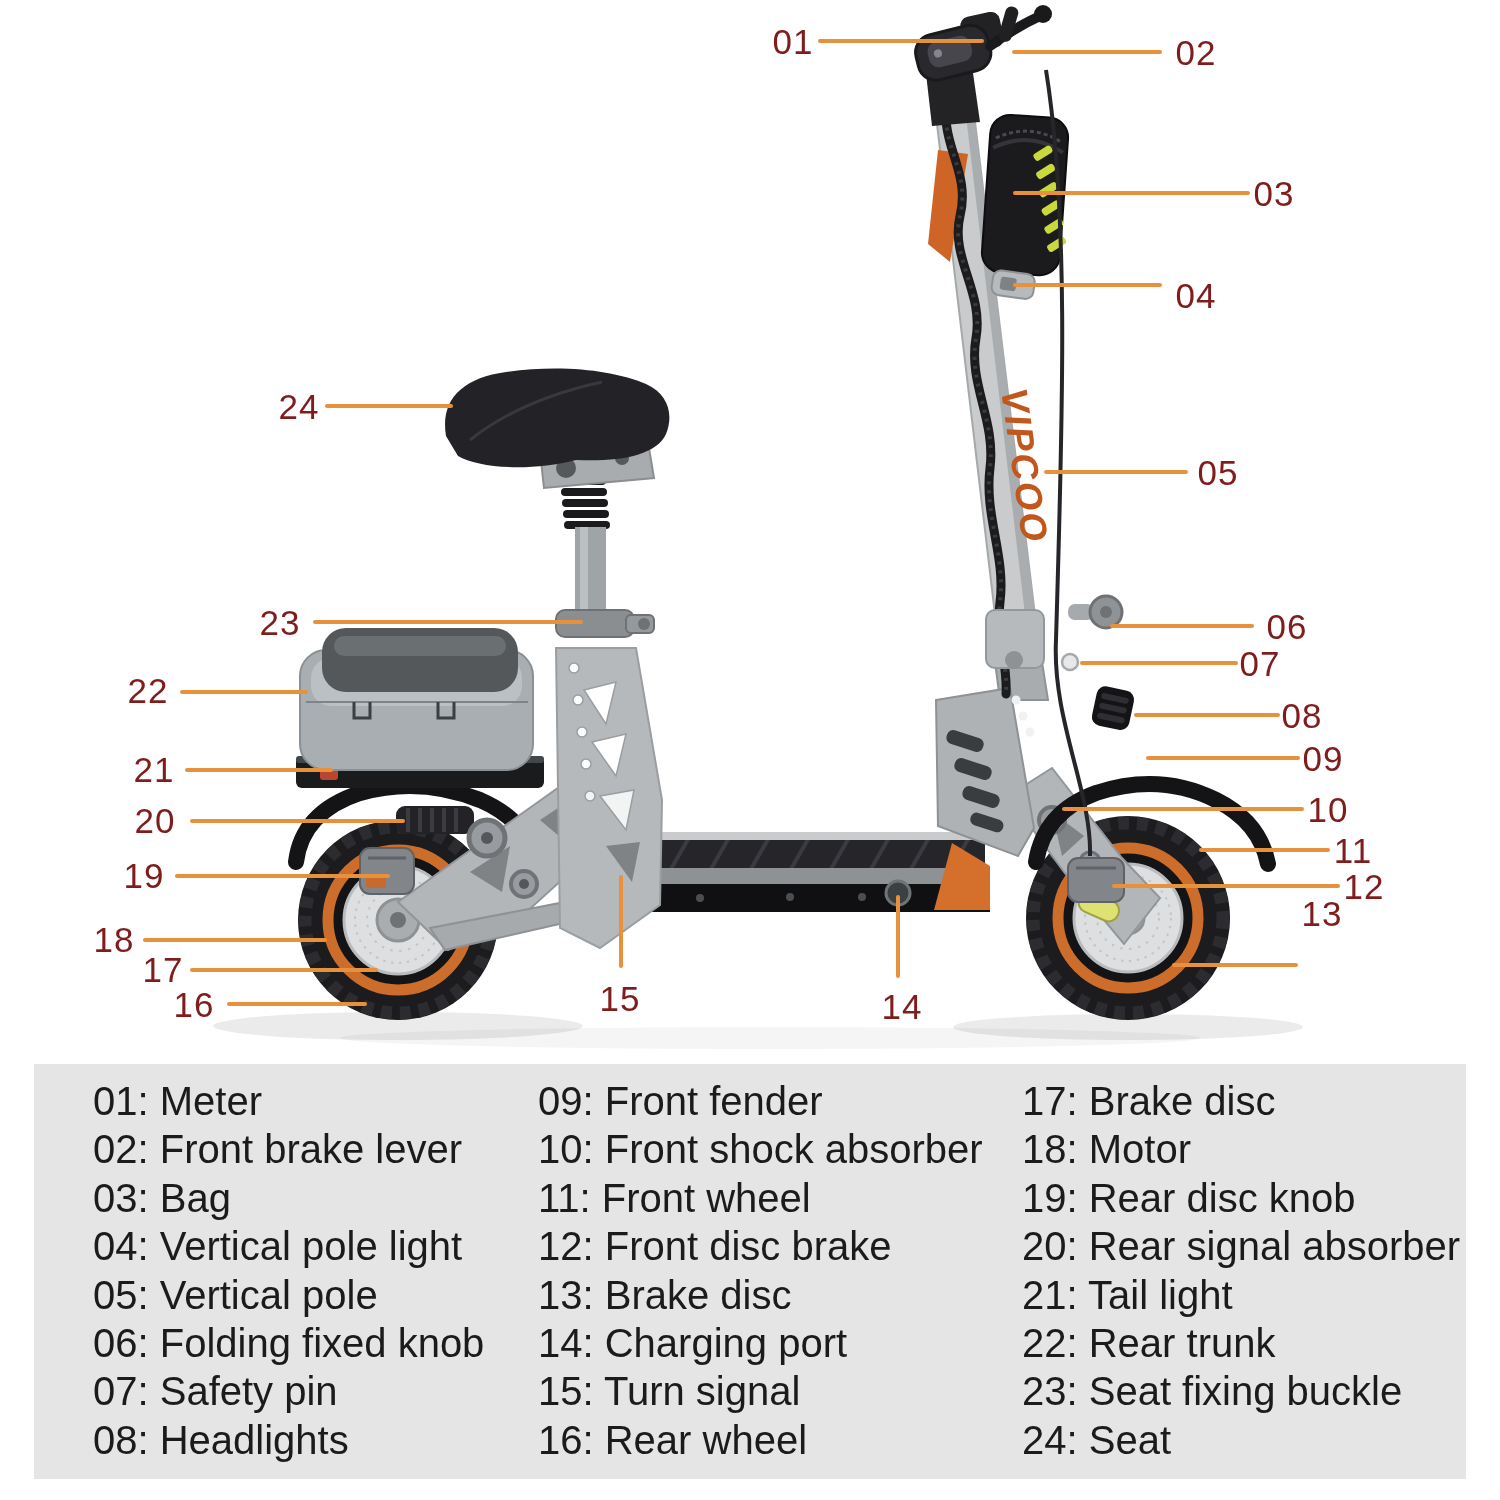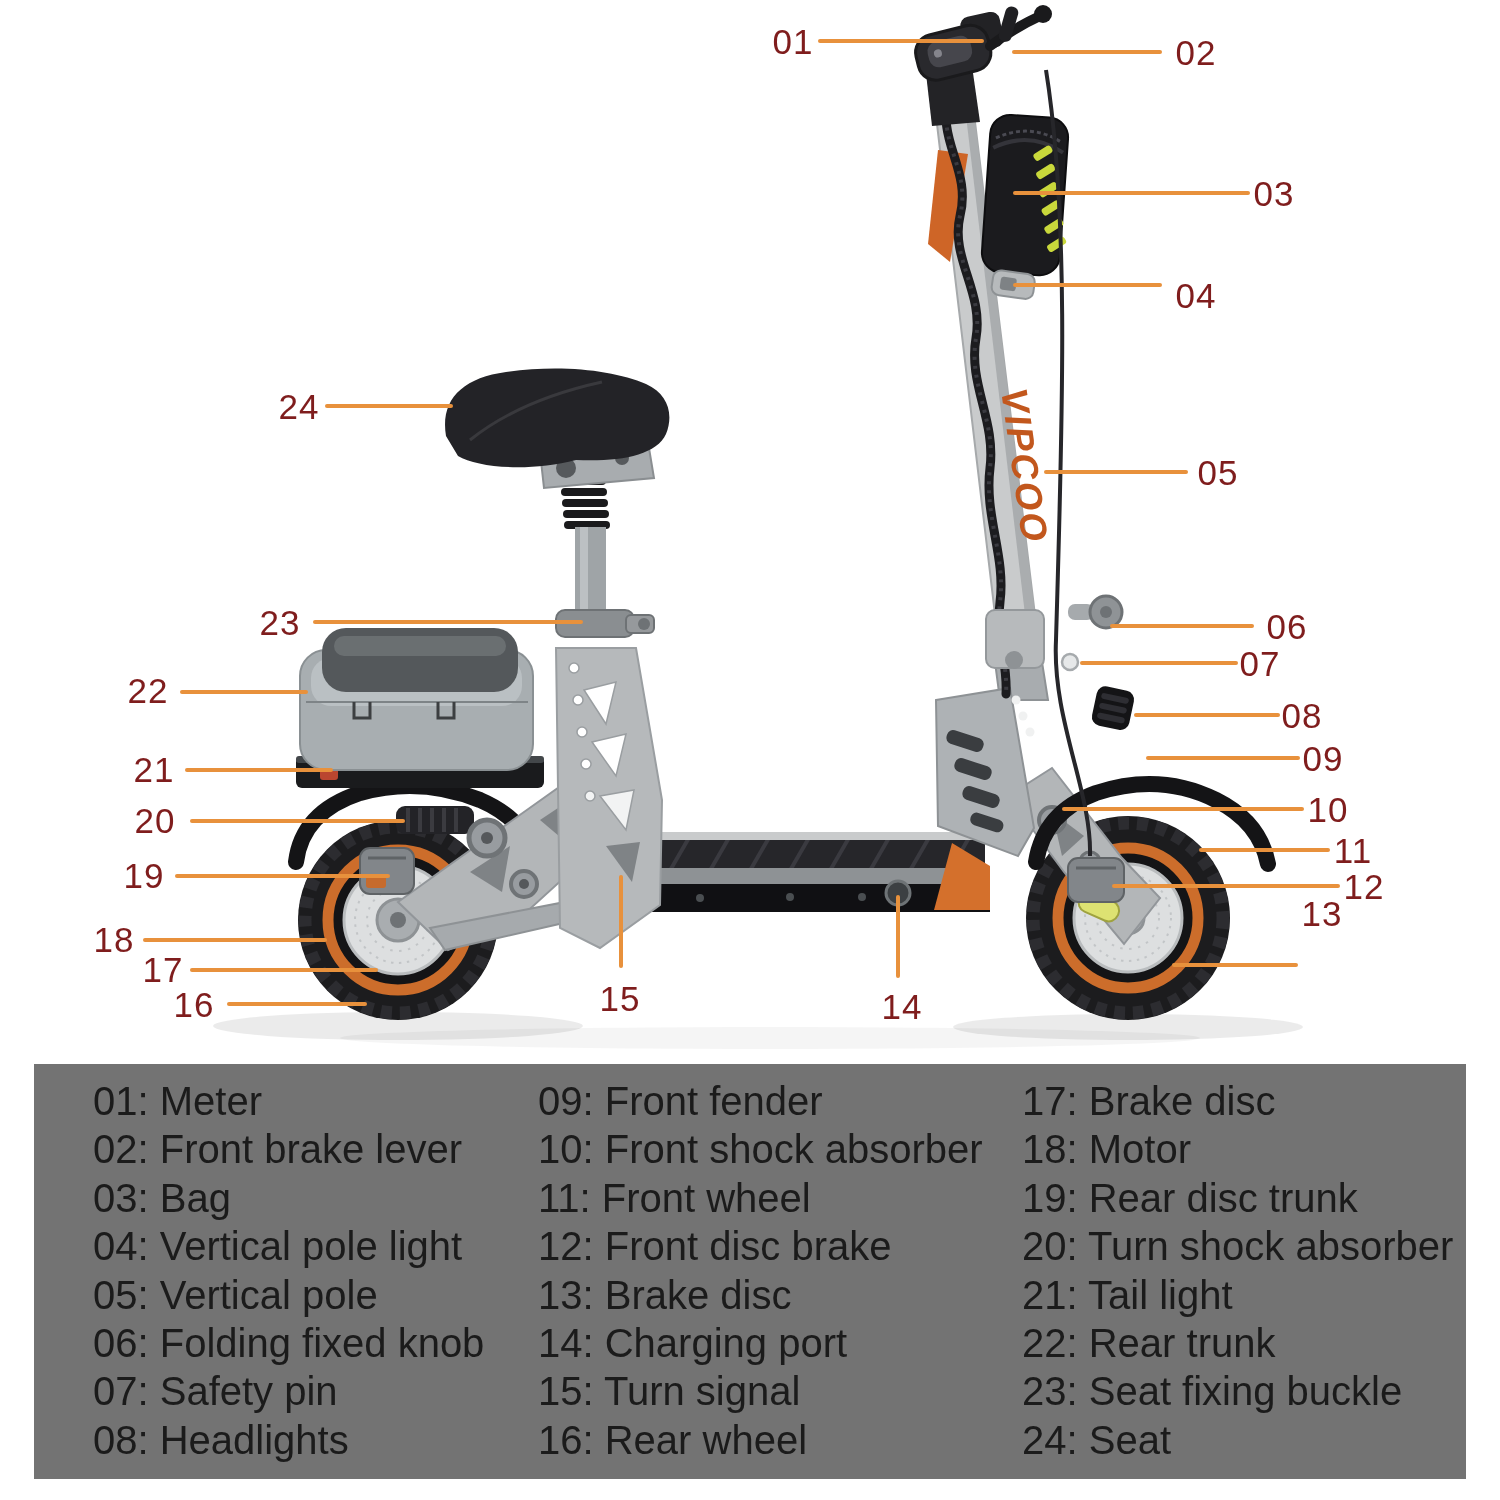--- a/index.html
+++ b/index.html
@@ -8,21 +8,21 @@
     font-family:"Liberation Sans",sans-serif;overflow:hidden;
   }
   .art{position:absolute;left:0;top:0;}
   .leader{position:absolute;background:#E8913C;border-radius:3px;}
   .callout-num{
     position:absolute;font-size:35px;line-height:35px;color:#7f1d1d;
     transform:translate(-50%,-50%);letter-spacing:1px;white-space:nowrap;
   }
   .legend{
     position:absolute;left:34px;top:1064px;width:1432px;height:415px;
-    background:#737373;box-sizing:border-box;
+    background:#e5e5e5;box-sizing:border-box;
   }
   .legend-col{position:absolute;top:13px;}
   .legend-col:nth-child(1){left:59px;}
   .legend-col:nth-child(2){left:504px;}
   .legend-col:nth-child(3){left:988px;}
   .legend-item{
     font-size:40px;line-height:48.4px;color:#1B1B1B;white-space:nowrap;
   }
 </style>
 </head>
@@ -332,22 +332,22 @@
         <div class="legend-item">11: Front wheel</div>
         <div class="legend-item">12: Front disc brake</div>
         <div class="legend-item">13: Brake disc</div>
         <div class="legend-item">14: Charging port</div>
         <div class="legend-item">15: Turn signal</div>
         <div class="legend-item">16: Rear wheel</div>
       </div>
       <div class="legend-col">
         <div class="legend-item">17: Brake disc</div>
         <div class="legend-item">18: Motor</div>
-        <div class="legend-item">19: Rear disc trunk</div>
-        <div class="legend-item">20: Turn shock absorber</div>
+        <div class="legend-item">19: Rear disc knob</div>
+        <div class="legend-item">20: Rear signal absorber</div>
         <div class="legend-item">21: Tail light</div>
         <div class="legend-item">22: Rear trunk</div>
         <div class="legend-item">23: Seat fixing buckle</div>
         <div class="legend-item">24: Seat</div>
       </div>
     </div>
 
 </div>
 
 </body></html>

